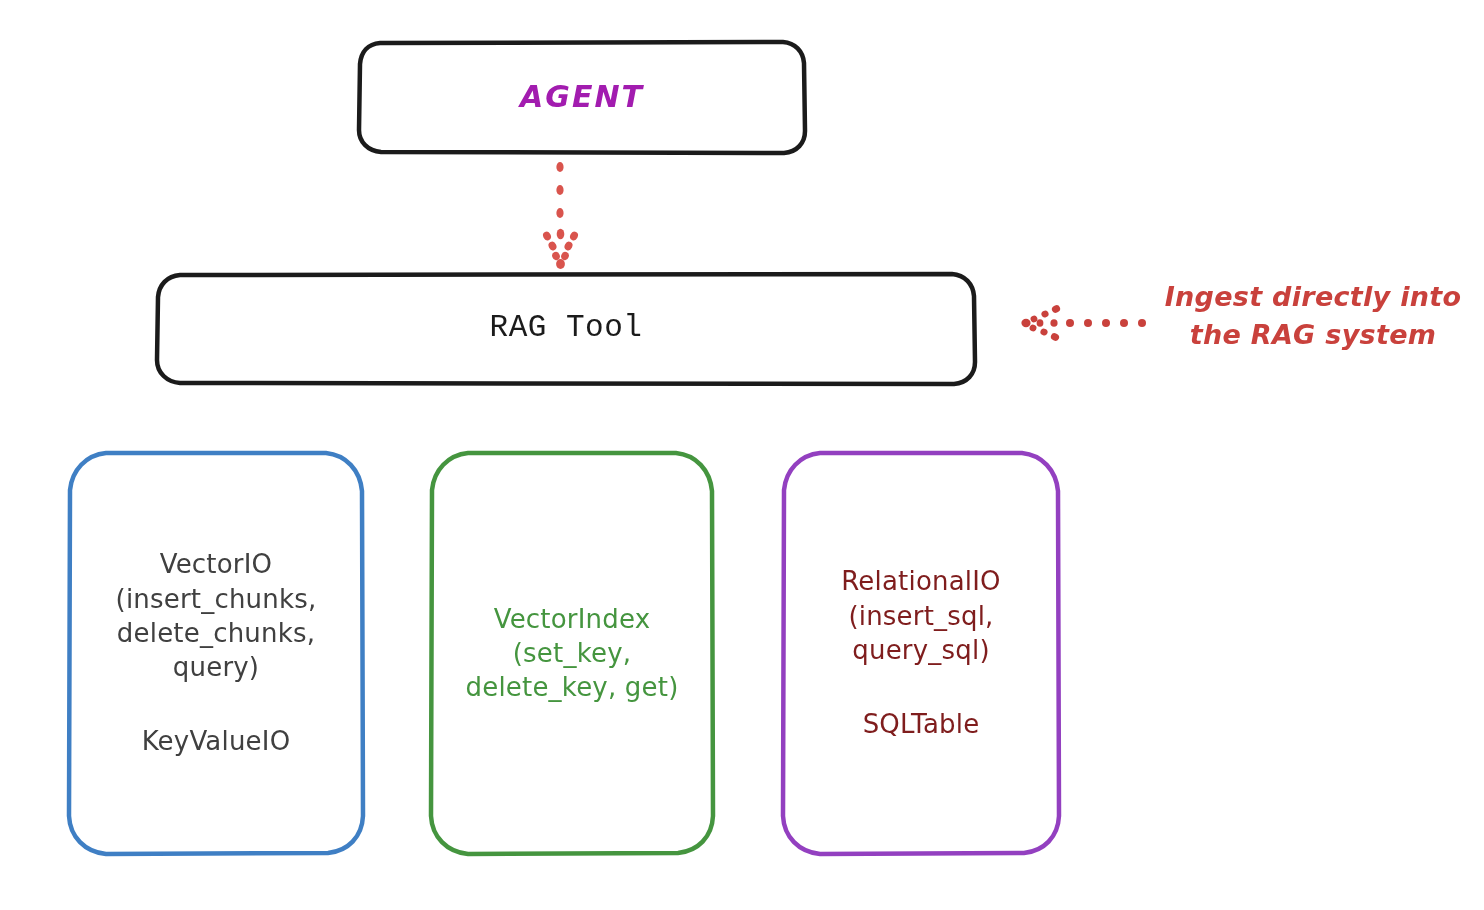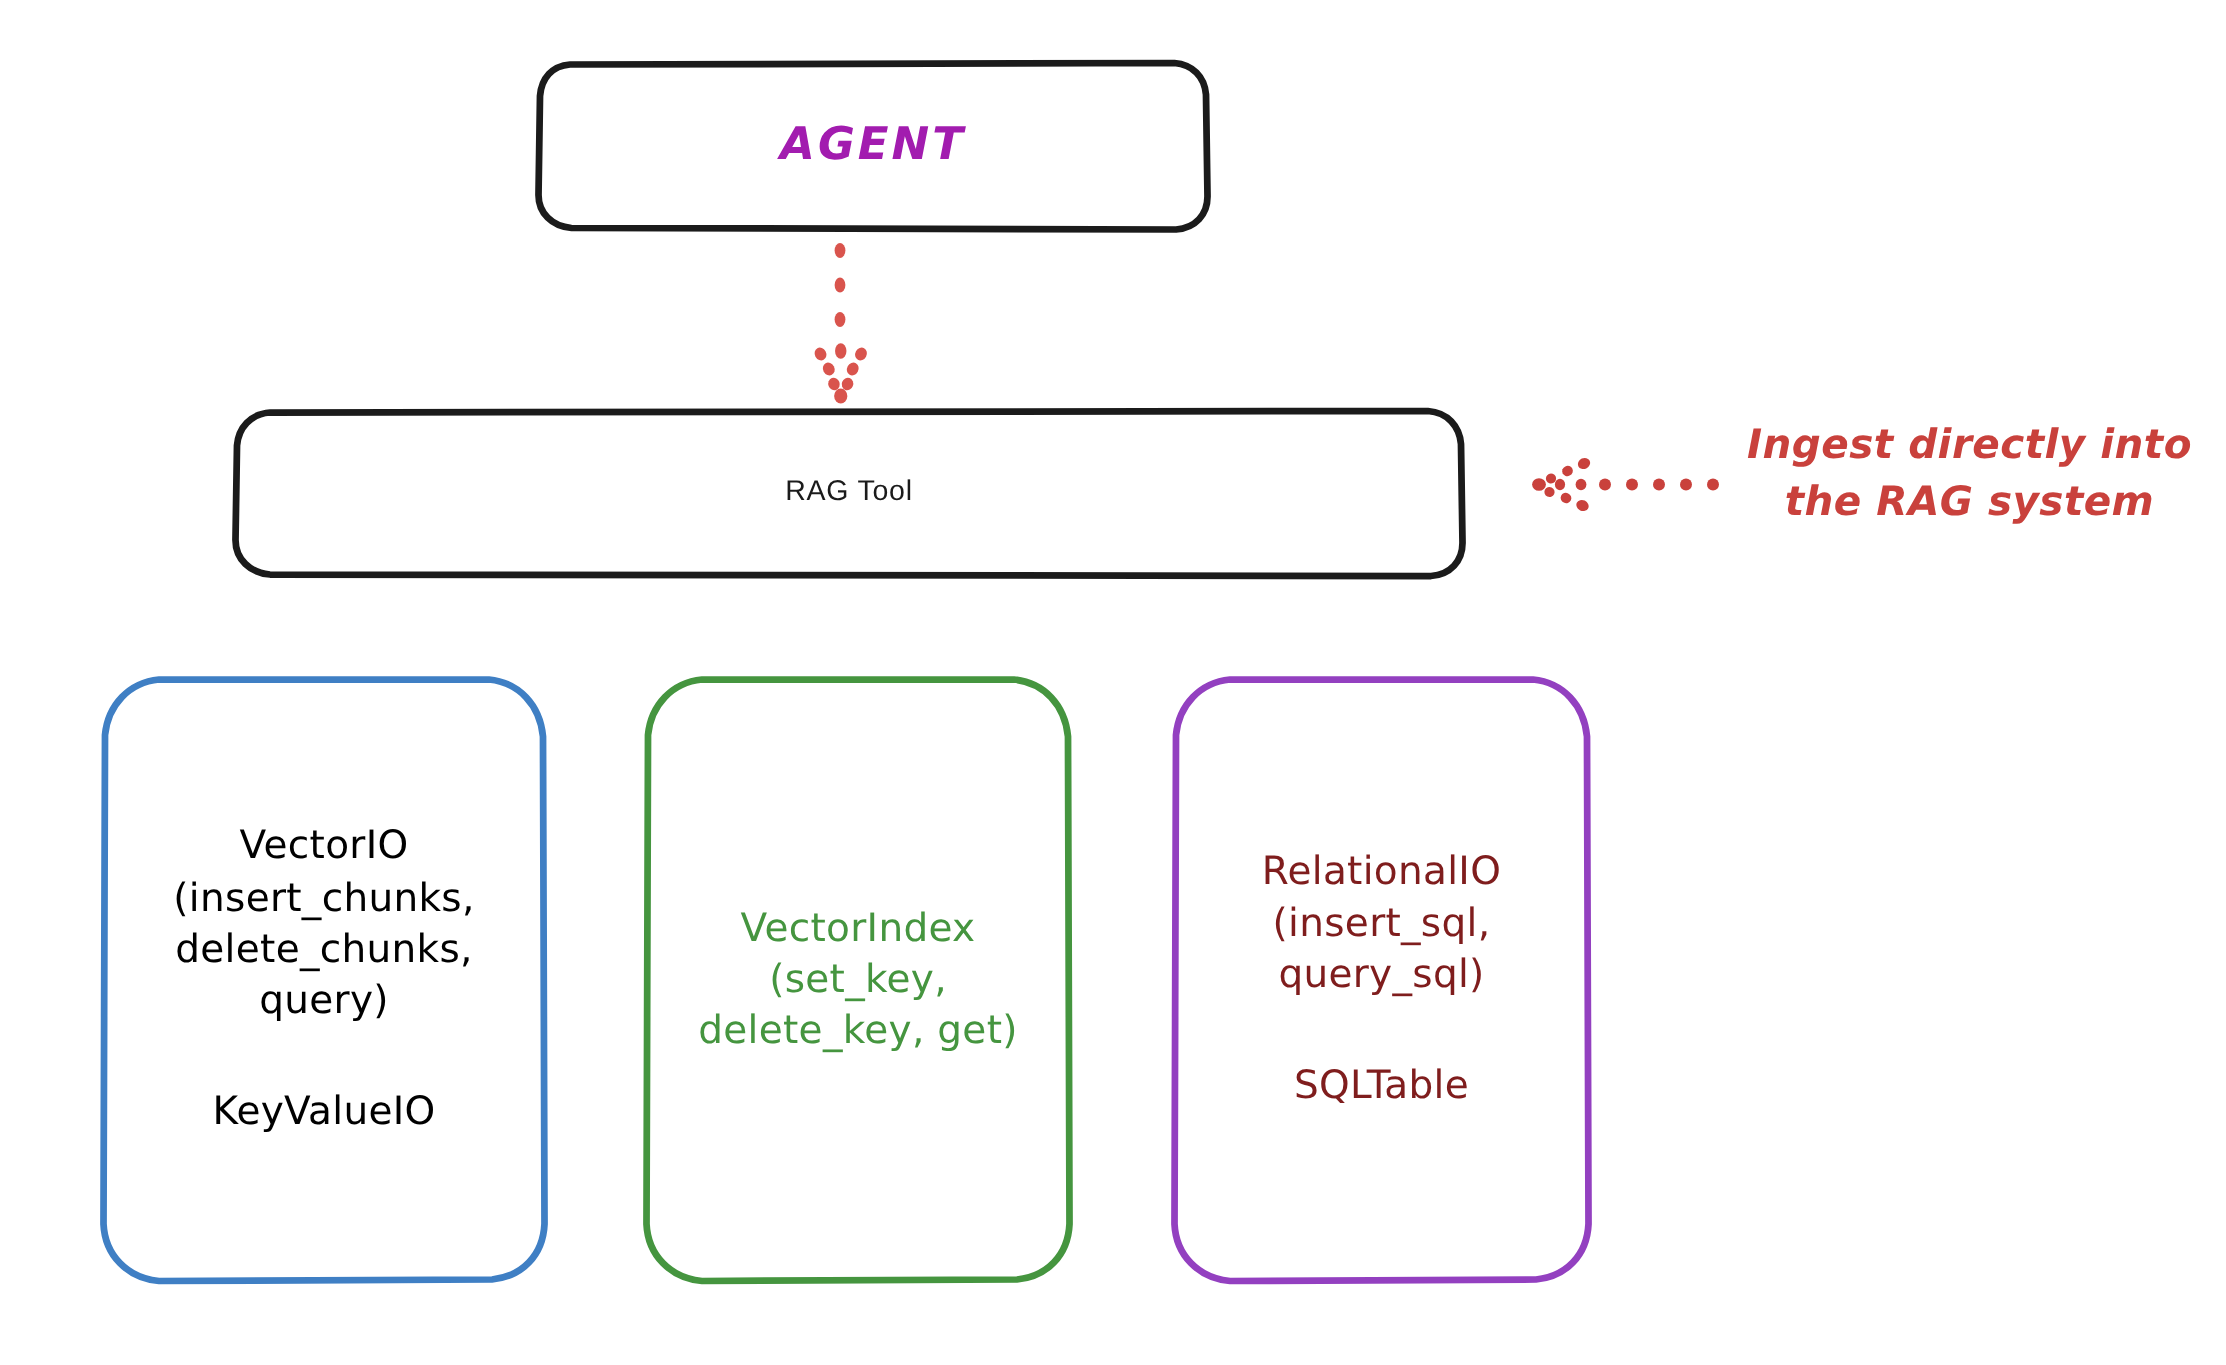--- a/index.html
+++ b/index.html
@@ -49,22 +49,22 @@
   }
 
   
   #rag-tool-node {
     left: 154px;
     top: 270px;
     width: 824px;
     height: 116px;
   }
   #rag-tool-node .label {
-    font-family: Liberation Sans, sans-serif;
-    font-size: 19px;
+    font-family: Liberation Mono, monospace;
+    font-size: 31px;
     color: #1b1b1b;
     letter-spacing: 0.5px;
   }
 
   
   .store-node {
     top: 448px;
     height: 410px;
     flex-direction: column;
     justify-content: center;
@@ -76,21 +76,21 @@
     letter-spacing: 0.2px;
   }
   .store-node .label.secondary {
     margin-top: 40px;
   }
 
   #vector-node { left: 66px;  width: 300px; }
   #keyvalue-node { left: 428px; width: 288px; }
   #relational-node { left: 780px; width: 282px; }
 
-  #vector-node .label { color: #000000; }
+  #vector-node .label { color: #404040; }
   #keyvalue-node .label { color: #45953f; }
   #relational-node .label { color: #7f1d1d; }
 
   
   .node svg.frame {
     position: absolute;
     left: 0;
     top: 0;
     width: 100%;
     height: 100%;

